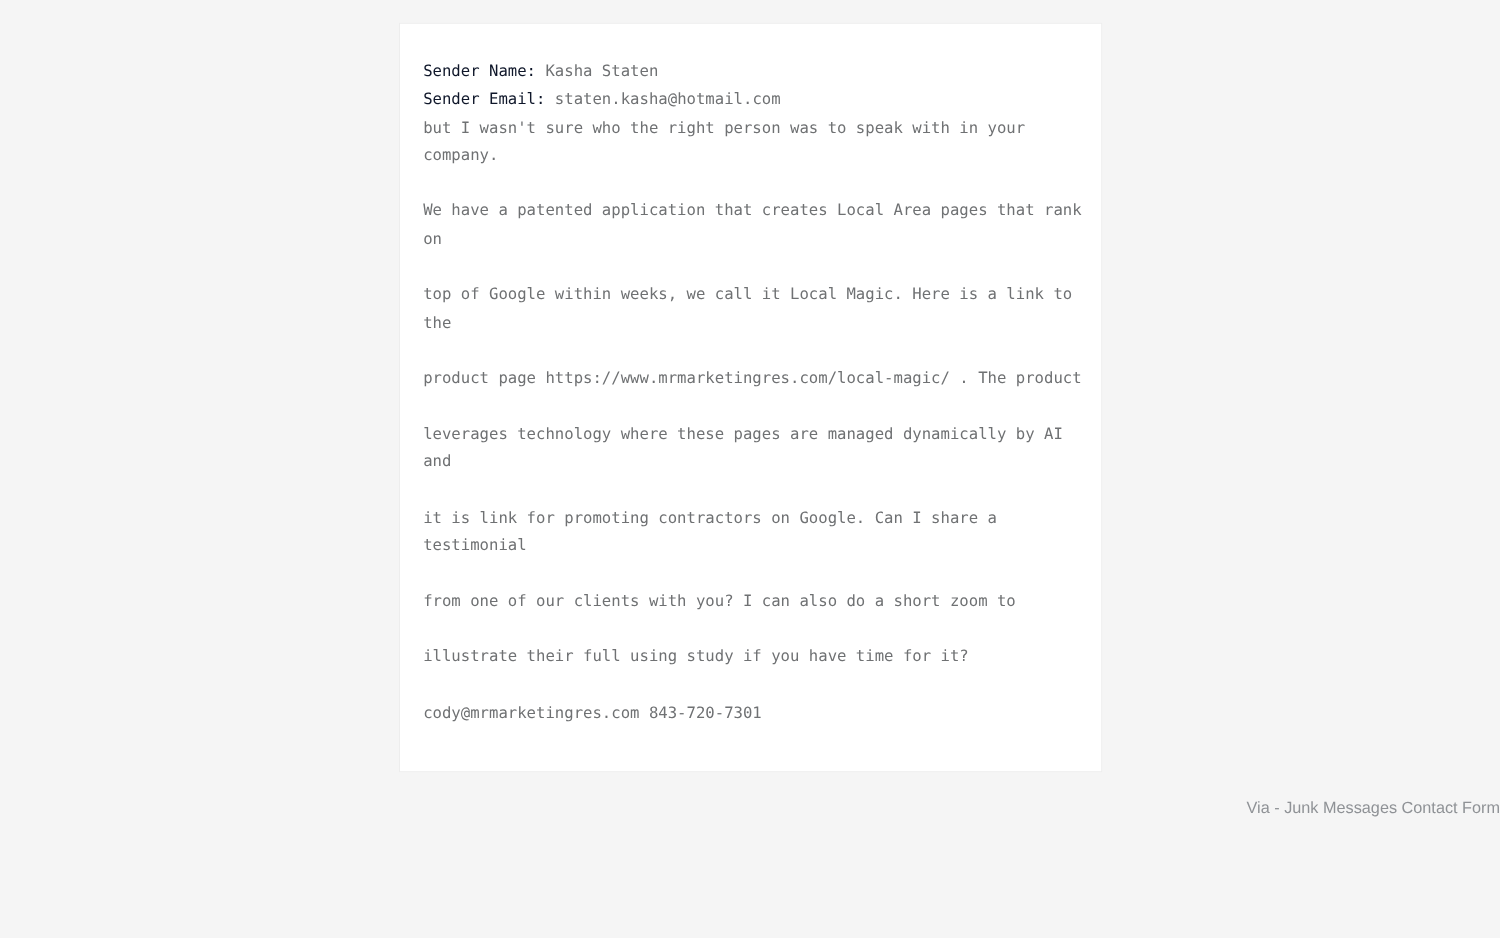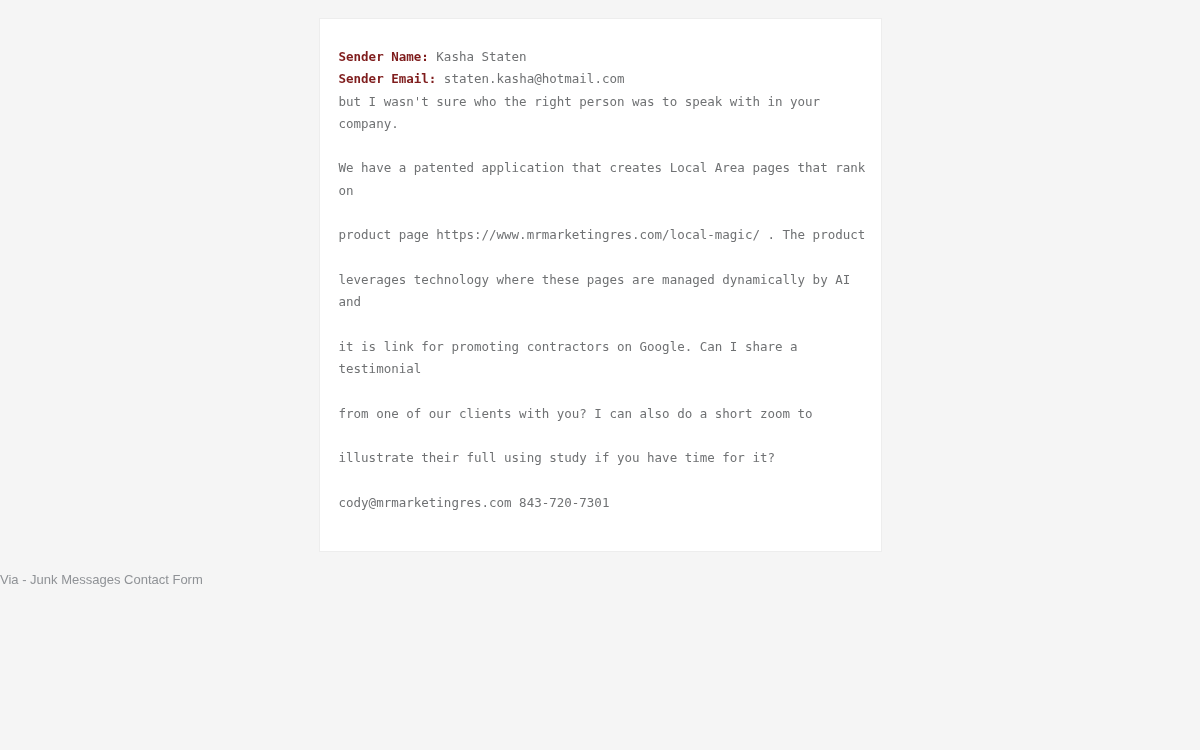--- a/index.html
+++ b/index.html
@@ -24,49 +24,51 @@
     line-height: 22.3px;
     color: #6f7173;
   }
   .field-row {
     margin: 0;
   }
   .field-row.gap-after {
     margin: 0 0 22.3px 0;
   }
   .field-label {
-    font-weight: bold;
-    color: #7f1d1d;
+    font-weight: normal;
+    color: #0f172a;
     text-align: right;
   }
   .para {
     margin: 0 0 22.3px 0;
   }
   .footer-note {
     margin-top: 20px;
-    text-align: left;
+    text-align: right;
     font-family: "Liberation Sans", sans-serif;
     font-size: 13px;
     color: #8f9296;
+    padding-left: 26px;
   }
 </style>
 </head>
 <body>
 
 <div class="page">
 
   <div class="card">
 
     <p class="field-row"><b class="field-label">Sender Name:</b><span class="field-value"> Kasha Staten</span></p>
 
     <p class="field-row"><b class="field-label">Sender Email:</b><span class="field-value"> staten.kasha@hotmail.com</span></p>
 
 
     <p class="para">but I wasn't sure who the right person was to speak with in your company.</p>
     <p class="para">We have a patented application that creates Local Area pages that rank on</p>
+    <p class="para">top of Google within weeks, we call it Local Magic. Here is a link to the</p>
     <p class="para">product page https://www.mrmarketingres.com/local-magic/ . The product</p>
     <p class="para">leverages technology where these pages are managed dynamically by AI and</p>
     <p class="para">it is link for promoting contractors on Google. Can I share a testimonial</p>
     <p class="para">from one of our clients with you? I can also do a short zoom to</p>
     <p class="para">illustrate their full using study if you have time for it?</p>
     <p class="para">cody@mrmarketingres.com 843-720-7301</p>
 
   </div>
 
   <div class="footer-note">Via - Junk Messages Contact Form</div>

